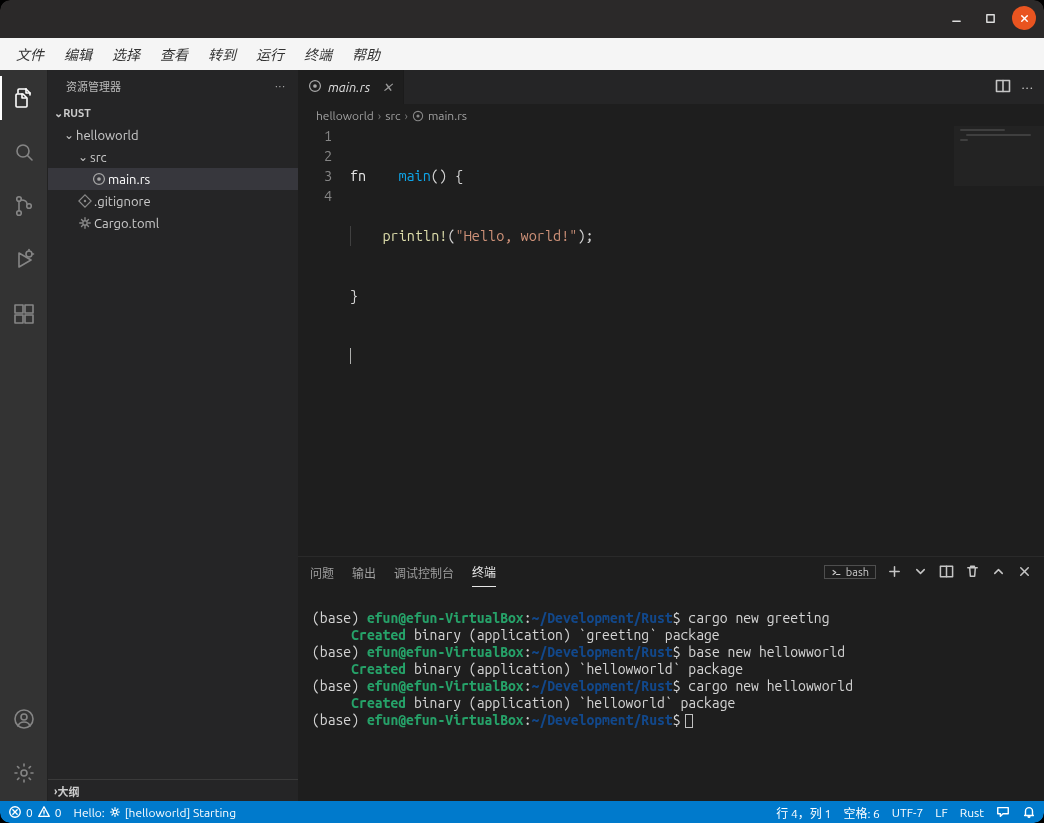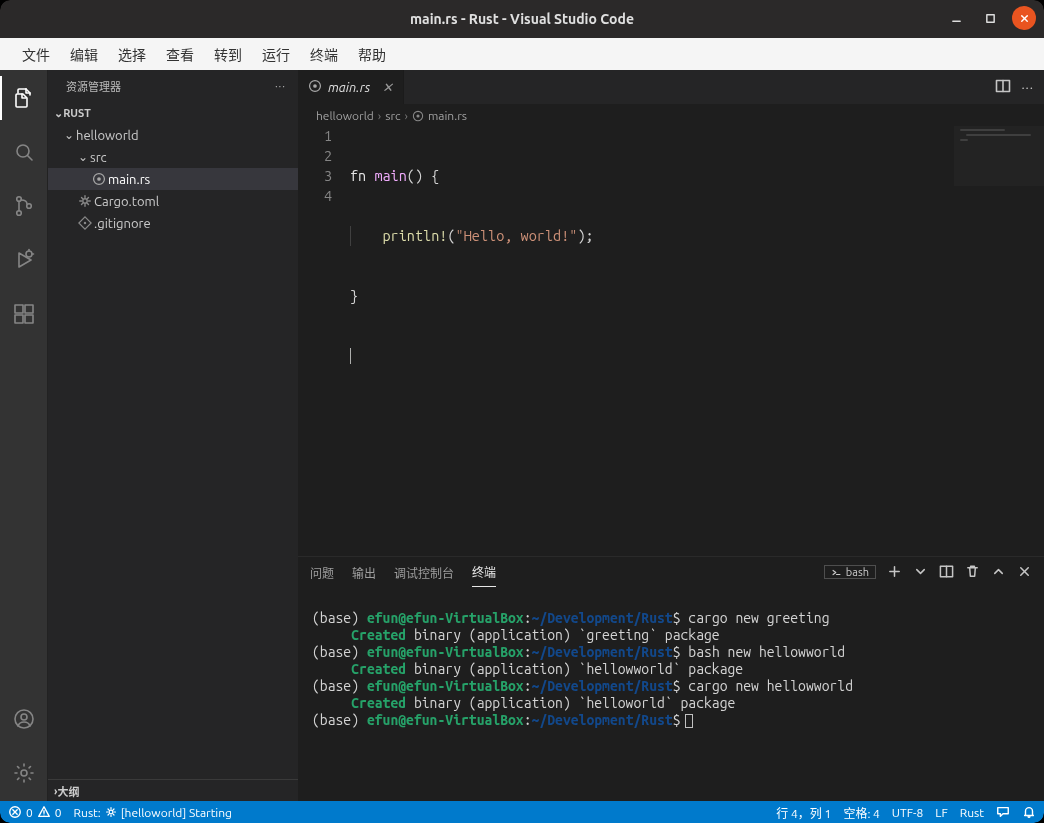--- a/index.html
+++ b/index.html
@@ -39,21 +39,22 @@
   }
   .win-btn.close { background: #e95420; color: #fff; }
   .win-btn svg { width: 11px; height: 11px; }
 
   
   .menubar {
     height: 32px;
     background: #f5f5f5;
     display: flex;
     align-items: center;
-    padding: 0 12px;
+    padding: 0 6px;
+    font-style: italic;
   }
   .menu-item {
     padding: 4px 10px;
     color: #333;
     font-size: 14px;
     cursor: default;
   }
 
   
   .container {
@@ -210,21 +211,21 @@
     user-select: none;
   }
   .gutter div { height: 20px; }
   .codecontent {
     flex: 1;
     line-height: 20px;
     white-space: pre;
   }
   .codecontent .row { height: 20px; position: relative; }
   .tok-kw { color: #e5e5e5; }
-  .tok-fn { color: #f0abfc; }
+  .tok-fn { color: #0ea5e9; margin-left: 24px; }
   .tok-p  { color: #d4d4d4; }
   .tok-str{ color: #ce9178; }
   .tok-macro { color: #dcdcaa; }
   .indent-guide {
     position: absolute; left: 0; top: 0; bottom: 0; width: 1px; background: #404040;
   }
   .cursor {
     display: inline-block;
     width: 1px; height: 16px; background: #aeafad;
     vertical-align: middle;
@@ -320,21 +321,20 @@
 
   
   .stroke-ico { stroke: currentColor; fill: none; stroke-width: 1.6; stroke-linecap: round; stroke-linejoin: round; }
 
   .ellipsis { letter-spacing: 1px; cursor:default; }
 </style>
 </head>
 <body>
 
 <div class="titlebar">
-  <div class="title">main.rs - Rust - Visual Studio Code</div>
   <div class="window-ctrls">
     <div class="win-btn">
       <svg viewBox="0 0 12 12" class="stroke-ico">
           <line x1="2" y1="9" x2="10" y2="9"></line>
         </svg>
     </div>
     <div class="win-btn">
       <svg viewBox="0 0 12 12" class="stroke-ico">
           <rect x="2" y="2" width="8" height="8"></rect>
         </svg>
@@ -445,35 +445,35 @@
         <span class="fi rust-ico">
           <svg viewBox="0 0 16 16">
               <circle cx="8" cy="8" r="6.2" fill="none" stroke="#a8a8a8" stroke-width="1.4"></circle>
               <circle cx="8" cy="8" r="2.1" fill="#a8a8a8"></circle>
             </svg>
         </span>
         <span>main.rs</span>
       </div>
       <div class="tree-item" style="padding-left:28px">
         <span class="fi">
+          <svg viewBox="0 0 16 16">
+              <path d="M8 1l7 7-7 7-7-7z" fill="none" stroke="#888" stroke-width="1.4"></path>
+              <circle cx="8" cy="8" r="1.4" fill="#888"></circle>
+            </svg>
+        </span>
+        <span>.gitignore</span>
+      </div>
+      <div class="tree-item" style="padding-left:28px">
+        <span class="fi">
           <svg viewBox="0 0 16 16" class="stroke-ico" style="stroke:#888">
               <circle cx="8" cy="8" r="2.5"></circle>
               <path d="M8 2v2M8 12v2M2 8h2M12 8h2M4 4l1.4 1.4M10.6 10.6L12 12M4 12l1.4-1.4M10.6 5.4L12 4"></path>
             </svg>
         </span>
         <span>Cargo.toml</span>
-      </div>
-      <div class="tree-item" style="padding-left:28px">
-        <span class="fi">
-          <svg viewBox="0 0 16 16">
-              <path d="M8 1l7 7-7 7-7-7z" fill="none" stroke="#888" stroke-width="1.4"></path>
-              <circle cx="8" cy="8" r="1.4" fill="#888"></circle>
-            </svg>
-        </span>
-        <span>.gitignore</span>
       </div>
     </div>
 
     <div class="outline-hdr">
       <span class="tw">›</span>
       <span>大纲</span>
     </div>
   </div>
 
   <div class="editorarea">
@@ -583,21 +583,21 @@
                   <line x1="4" y1="4" x2="12" y2="12"></line>
                   <line x1="12" y1="4" x2="4" y2="12"></line>
                 </svg>
             </span>
           </div>
         </div>
 
         <div class="terminal">
 <span class="t-base">(base) </span><span class="t-user">efun@efun-VirtualBox</span><span class="t-colon">:</span><span class="t-path">~/Development/Rust</span><span class="t-base">$</span><span class="t-base"> cargo new greeting</span>
 <span class="t-base">     </span><span class="t-created">Created</span><span class="t-base"> binary (application) `greeting` package</span>
-<span class="t-base">(base) </span><span class="t-user">efun@efun-VirtualBox</span><span class="t-colon">:</span><span class="t-path">~/Development/Rust</span><span class="t-base">$</span><span class="t-base"> bash new hellowworld</span>
+<span class="t-base">(base) </span><span class="t-user">efun@efun-VirtualBox</span><span class="t-colon">:</span><span class="t-path">~/Development/Rust</span><span class="t-base">$</span><span class="t-base"> base new hellowworld</span>
 <span class="t-base">     </span><span class="t-created">Created</span><span class="t-base"> binary (application) `hellowworld` package</span>
 <span class="t-base">(base) </span><span class="t-user">efun@efun-VirtualBox</span><span class="t-colon">:</span><span class="t-path">~/Development/Rust</span><span class="t-base">$</span><span class="t-base"> cargo new hellowworld</span>
 <span class="t-base">     </span><span class="t-created">Created</span><span class="t-base"> binary (application) `helloworld` package</span>
 <span class="t-base">(base) </span><span class="t-user">efun@efun-VirtualBox</span><span class="t-colon">:</span><span class="t-path">~/Development/Rust</span><span class="t-base">$</span><span class="t-cursor"></span>
         </div>
       </div>
     </div>
   </div>
 </div>
 
@@ -610,33 +610,33 @@
       </svg>
     <span>0</span>
     <svg viewBox="0 0 16 16" class="stroke-ico" style="stroke:#fff">
         <path d="M8 2l6 11H2z"></path>
         <line x1="8" y1="6.5" x2="8" y2="9.5"></line>
         <circle cx="8" cy="11.3" r="0.6" fill="#fff" stroke="none"></circle>
       </svg>
     <span>0</span>
   </div>
   <div class="st-item">
-    <span>Rust:</span>
+    <span>Hello:</span>
     <svg viewBox="0 0 16 16" class="stroke-ico" style="stroke:#fff; width:12px;height:12px">
         <circle cx="8" cy="8" r="2.5"></circle>
         <path d="M8 2v2M8 12v2M2 8h2M12 8h2M4 4l1.4 1.4M10.6 10.6L12 12M4 12l1.4-1.4M10.6 5.4L12 4"></path>
       </svg>
     <span> [helloworld] Starting</span>
   </div>
 
   <div class="spacer"></div>
 
   <div class="st-item">行 4，列 1</div>
-  <div class="st-item">空格: 4</div>
-  <div class="st-item">UTF-8</div>
+  <div class="st-item">空格: 6</div>
+  <div class="st-item">UTF-7</div>
   <div class="st-item">LF</div>
   <div class="st-item">Rust</div>
   <div class="st-item">
     <svg viewBox="0 0 16 16" class="stroke-ico" style="stroke:#fff">
         <path d="M2 3h12v7H8l-3 3v-3H2z"></path>
       </svg>
   </div>
   <div class="st-item">
     <svg viewBox="0 0 16 16" class="stroke-ico" style="stroke:#fff">
         <path d="M4 11V7a4 4 0 0 1 8 0v4l1 1H3z"></path>

